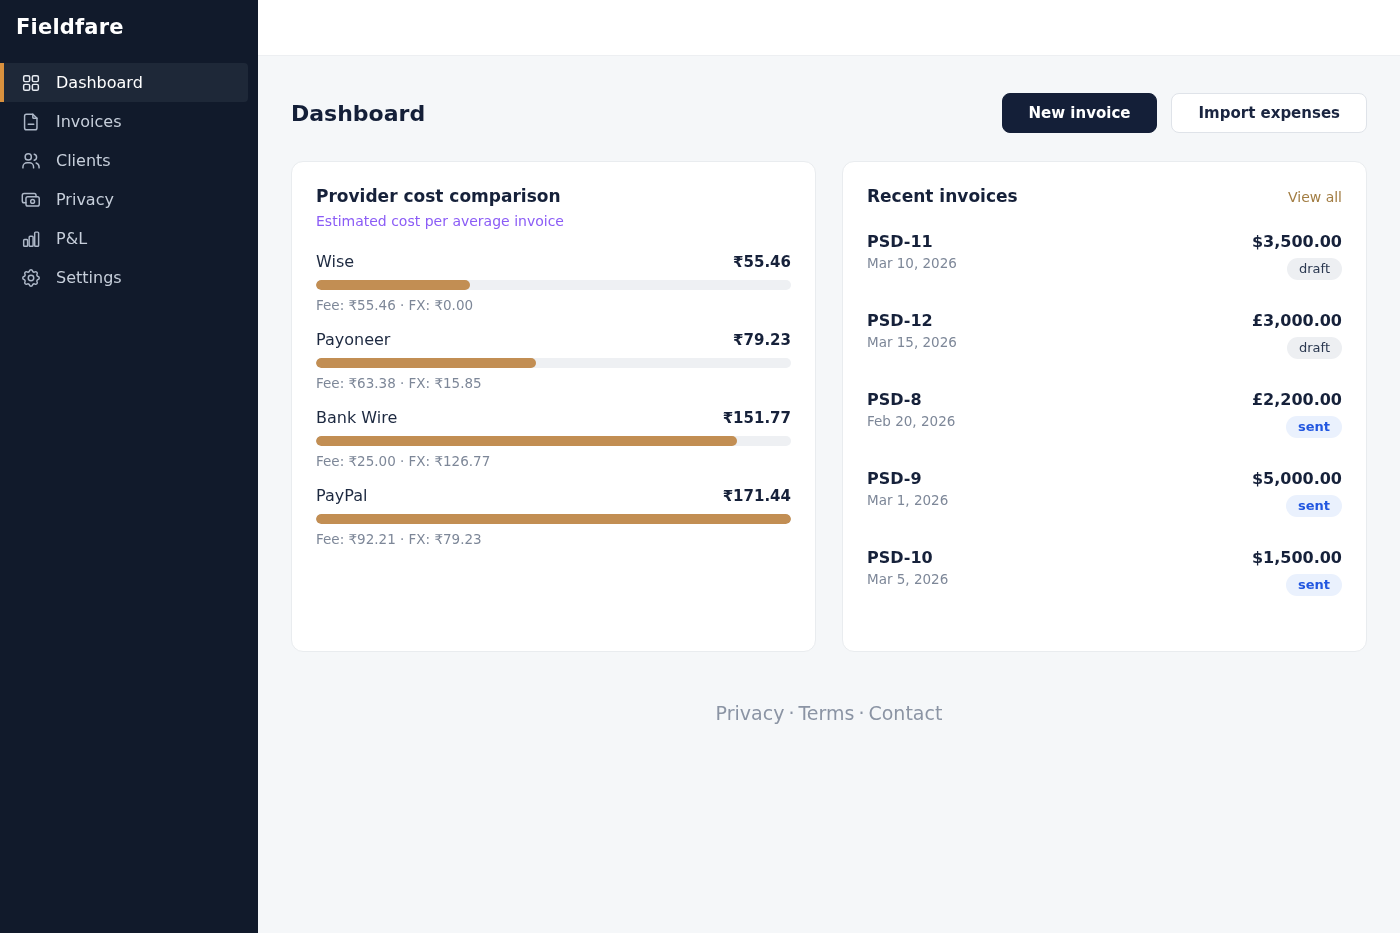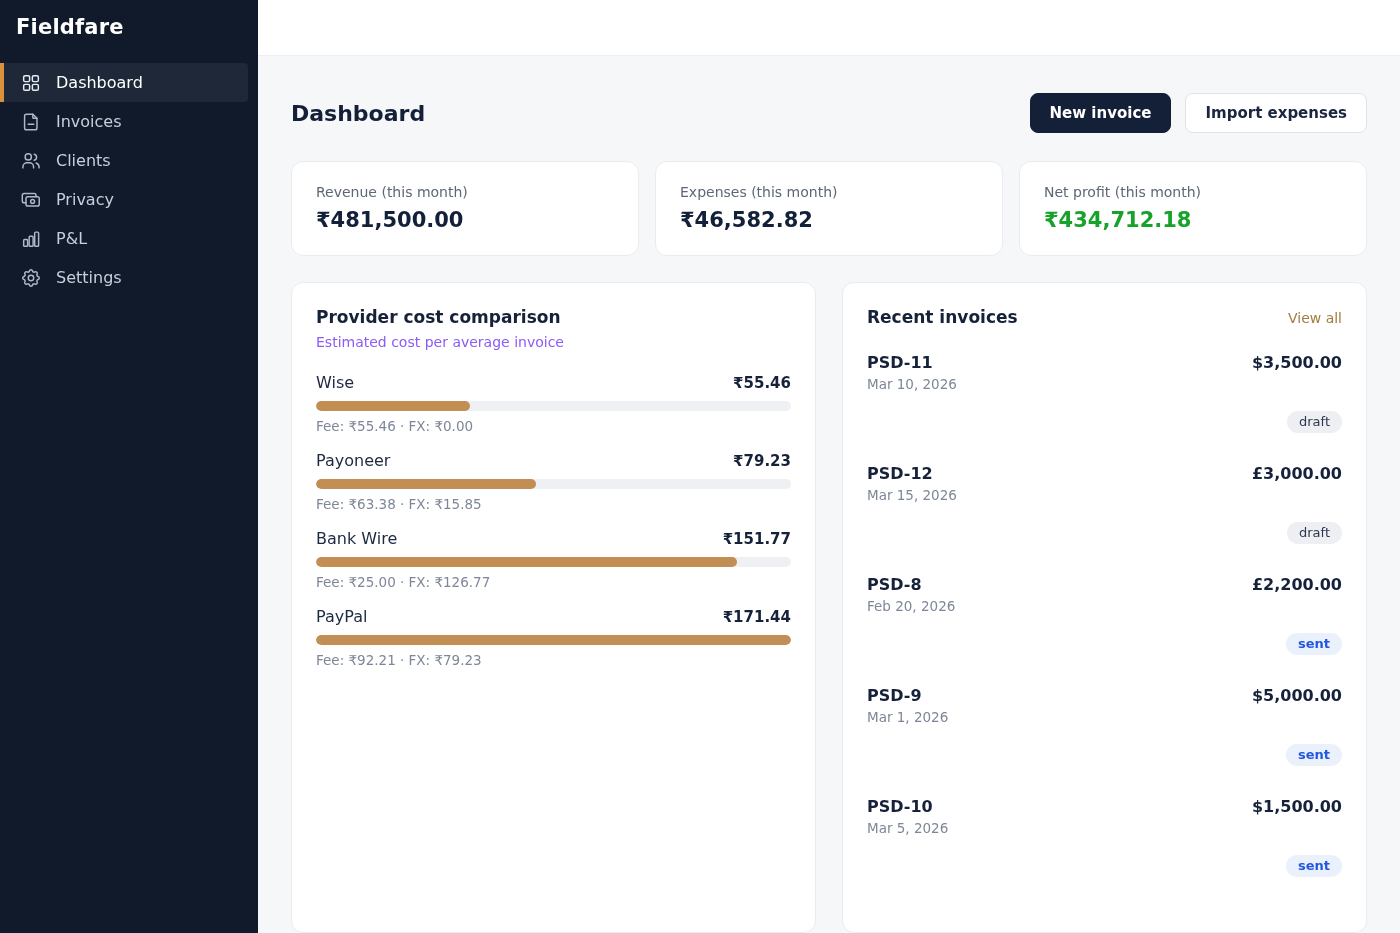--- a/index.html
+++ b/index.html
@@ -21,21 +21,21 @@
   .nav-item.active svg { stroke: #e8ecf2; }
 
   
   .main { flex: 1; display: flex; flex-direction: column; background: #f5f7f9; }
   .topbar { height: 56px; flex: none; background: #ffffff; border-bottom: 1px solid #edeff2; }
   .content { padding: 37px 33px 0; }
 
   .page-header { display: flex; justify-content: space-between; align-items: center; margin-bottom: 28px; }
   .page-title { font-size: 22px; font-weight: 700; color: #141f38; }
   .actions { display: flex; gap: 14px; }
-  .btn { height: 40px; padding: 0 19px; border-radius: 8px; font-size: 15px; font-weight: 600;
+  .btn { height: 40px; padding: 0 26px; border-radius: 8px; font-size: 15px; font-weight: 600;
          font-family: inherit; cursor: pointer; }
   .btn-primary { background: #141f38; color: #ffffff; border: 1px solid #141f38; }
   .btn-secondary { background: #ffffff; color: #1a2540; border: 1px solid #dfe3e9; }
 
   
   .stats-row { display: flex; gap: 16px; margin-bottom: 26px; }
   .stat-card { flex: 1; background: #ffffff; border: 1px solid #e9ecef; border-radius: 12px; padding: 22px 24px; height: 95px; }
   .stat-label { font-size: 14px; color: #5d6778; }
   .stat-value { font-size: 21px; font-weight: 700; color: #13203a; margin-top: 8px; }
 
@@ -52,21 +52,21 @@
   .provider-value { font-size: 15px; font-weight: 700; color: #16213a; }
   .bar-track { height: 10px; border-radius: 5px; background: #eef0f3; margin: 9px 0 7px; overflow: hidden; }
   .bar-fill { height: 100%; border-radius: 5px; }
   .fee-note { font-size: 13.5px; color: #7d8798; }
 
   .invoices-head { display: flex; justify-content: space-between; align-items: baseline; margin-bottom: 26px; }
   .view-all { font-size: 14px; color: #a27d43; cursor: pointer; }
   .invoice-row { display: flex; justify-content: space-between; align-items: flex-start; margin-bottom: 31px; }
   .inv-number { font-size: 16px; font-weight: 600; color: #16213a; }
   .inv-date { font-size: 13.5px; color: #7d8798; margin-top: 4px; }
-  .inv-right { display: flex; flex-direction: column; align-items: flex-end; gap: 32px; }
+  .inv-right { display: flex; flex-direction: column; align-items: flex-end; }
   .inv-amount { font-size: 16px; font-weight: 600; color: #16213a; }
   .badge { margin-top: 7px; padding: 3px 12px 4px; border-radius: 999px; font-size: 13px; }
   .badge.draft { background: #edeff2; color: #2b3850; }
   .badge.sent { background: #eaf1fd; color: #2257e0; font-weight: 600; }
 
   .footer { text-align: center; font-size: 19px; color: #8b94a4; padding: 50px 0 40px; }
   .footer span.link { cursor: pointer; }
   .footer .sep { padding: 0 4px; }
 </style>
 </head>
@@ -147,34 +147,20 @@
     <div class="content">
 
       <div class="page-header">
         <h1 class="page-title">Dashboard</h1>
         <div class="actions">
           <button class="btn btn-primary">New invoice</button>
           <button class="btn btn-secondary">Import expenses</button>
         </div>
       </div>
 
-      <div class="stats-row">
-          <div class="stat-card">
-            <div class="stat-label">Revenue (this month)</div>
-            <div class="stat-value" style="color: rgb(19, 32, 58);">₹481,500.00</div>
-          </div>
-          <div class="stat-card">
-            <div class="stat-label">Expenses (this month)</div>
-            <div class="stat-value" style="color: rgb(19, 32, 58);">₹46,582.82</div>
-          </div>
-          <div class="stat-card">
-            <div class="stat-label">Net profit (this month)</div>
-            <div class="stat-value" style="color: rgb(23, 163, 41);">₹434,712.18</div>
-          </div>
-        </div>
 
       <div class="panels-row">
 
         <section class="panel">
           <div class="panel-title">Provider cost comparison</div>
           <div class="panel-subtitle">Estimated cost per average invoice</div>
           <div class="provider-rows">
               <div class="provider-row">
                 <div class="provider-head">
                   <span class="provider-name">Wise</span>

